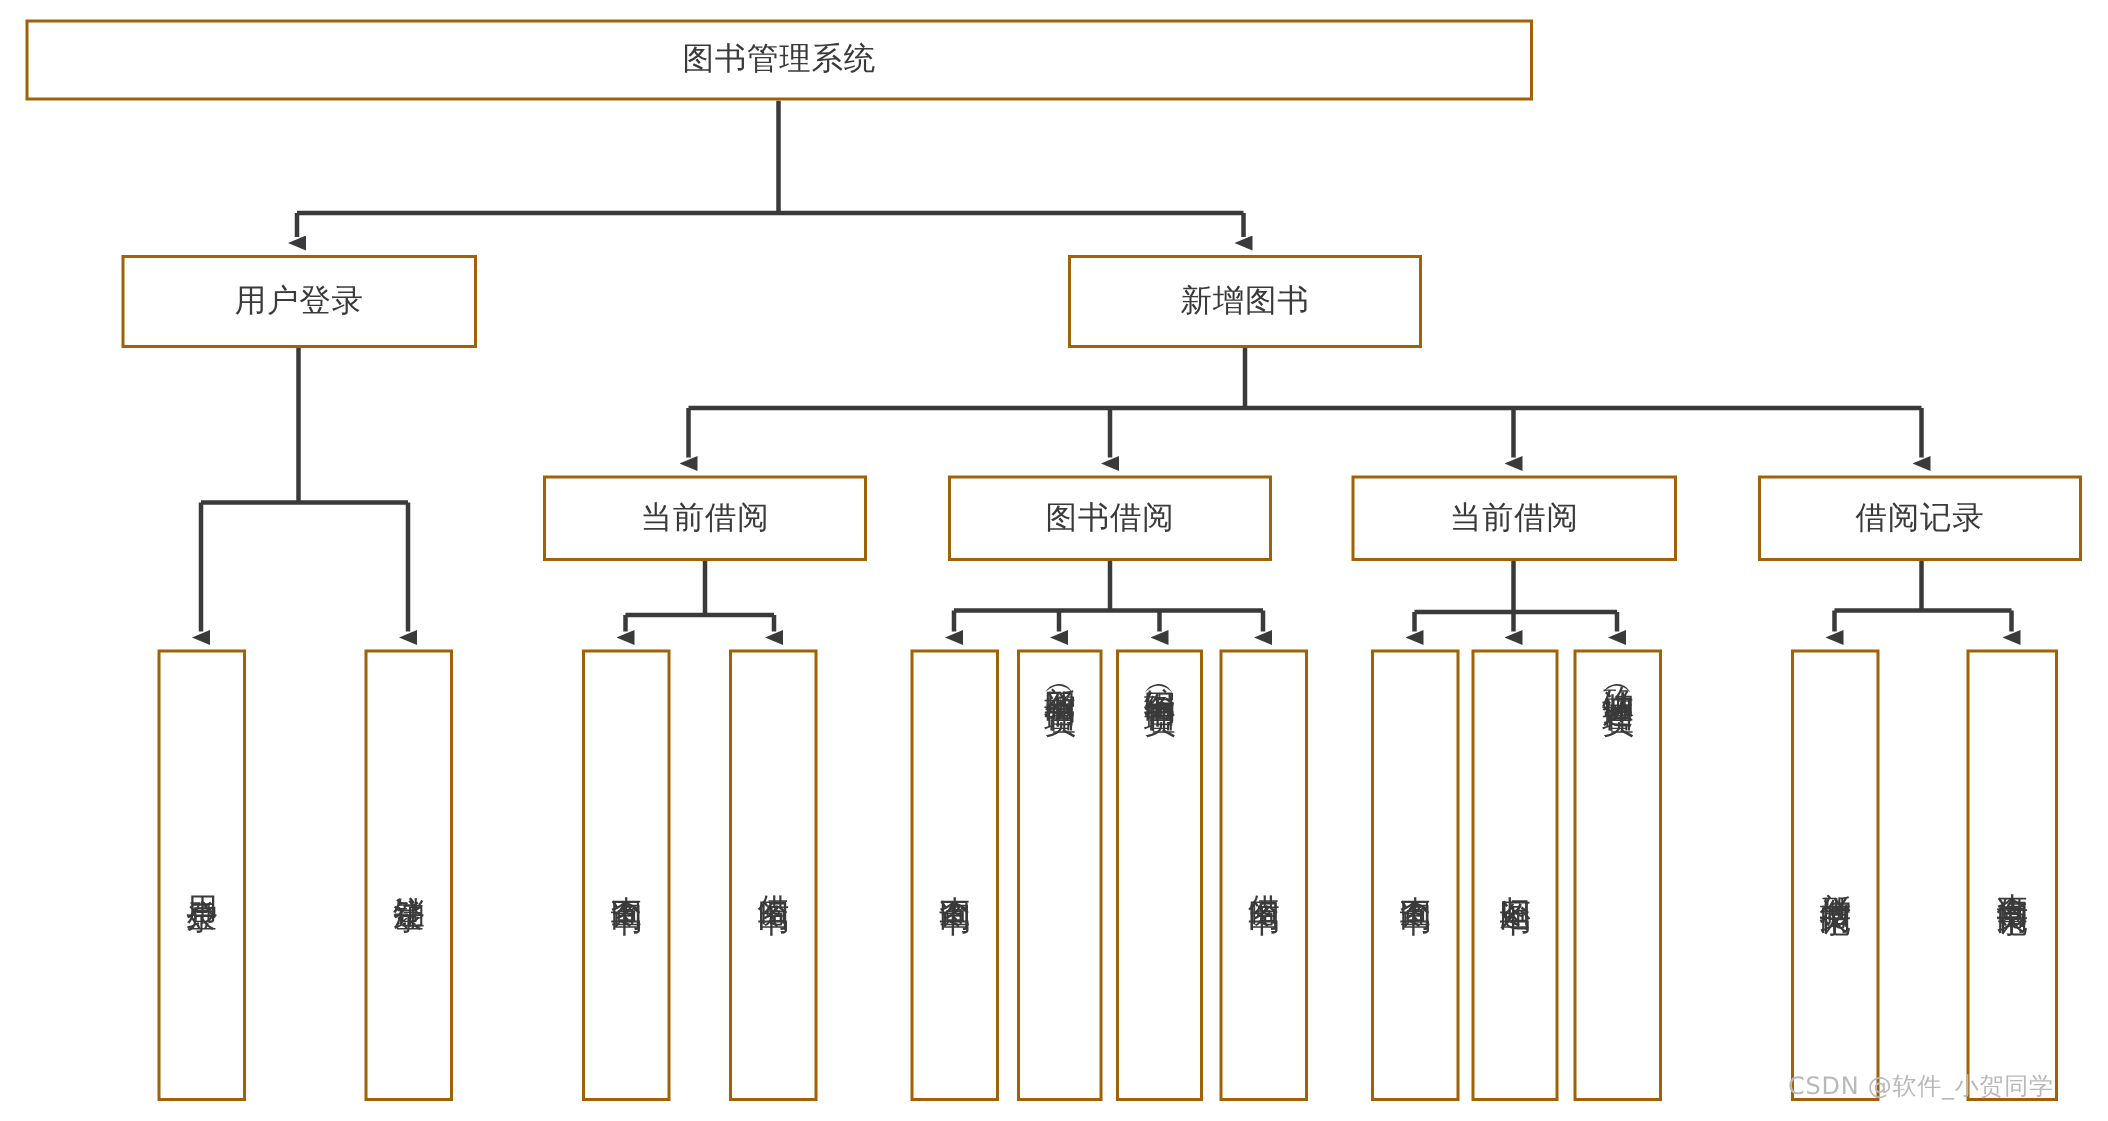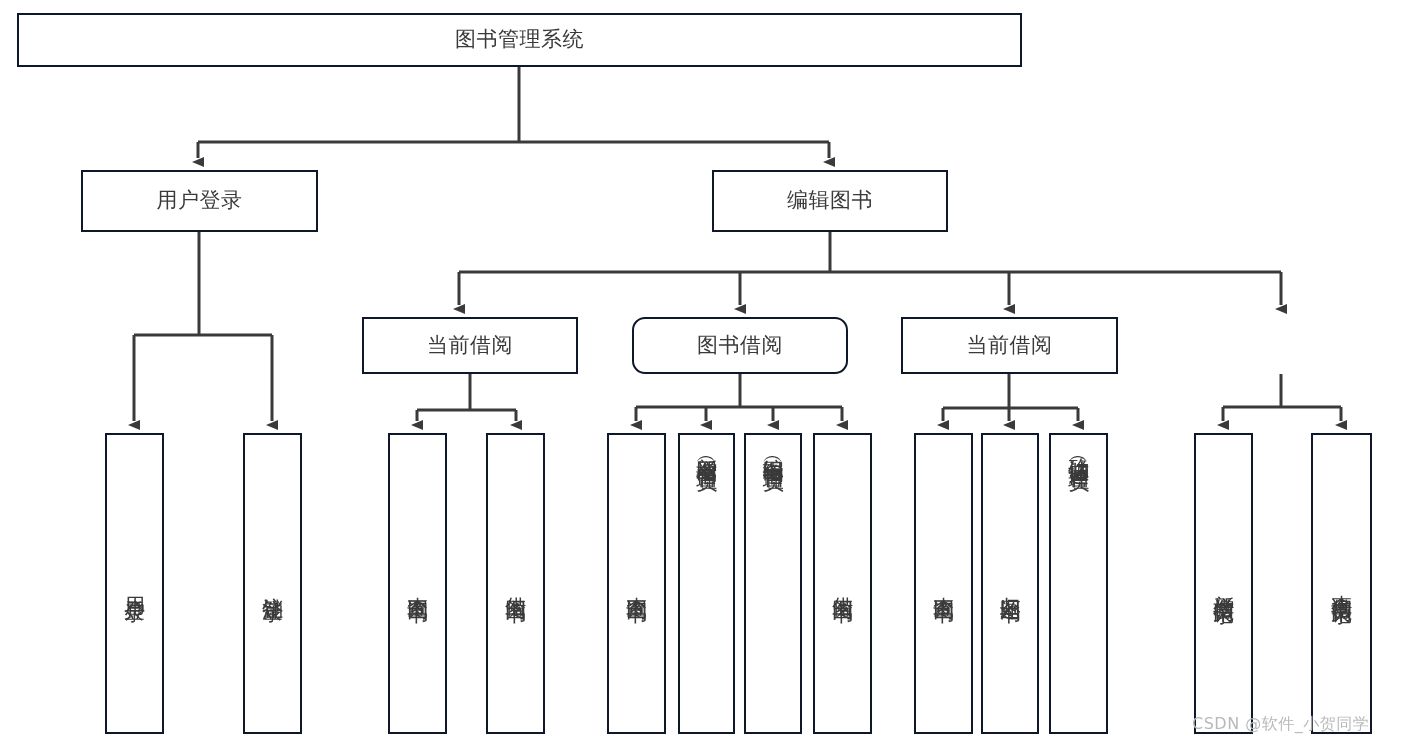--- a/index.html
+++ b/index.html
@@ -20,21 +20,21 @@
   #edges {
     position: absolute;
     left: 0;
     top: 0;
     width: 1405px;
     height: 747px;
   }
   .node {
     position: absolute;
     box-sizing: border-box;
-    border: 2px solid #0f172a;
+    border: 2px solid #a16207;
     background: #ffffff;
     color: #3a3a3a;
     display: flex;
     align-items: center;
     justify-content: center;
     text-align: center;
   }
   .node.horiz {
     font-size: 21px;
     line-height: 1.2;
@@ -118,31 +118,34 @@
   </svg>
 
   <div class="node horiz" style="left:17px; top:13px; width:1005px; height:54px;">
     <span class="lbl">图书管理系统</span>
   </div>
 
   <div class="node horiz" style="left:81px; top:170px; width:237px; height:62px;">
     <span class="lbl">用户登录</span>
   </div>
   <div class="node horiz" style="left:712px; top:170px; width:236px; height:62px;">
-    <span class="lbl">编辑图书</span>
+    <span class="lbl">新增图书</span>
   </div>
 
   <div class="node horiz" style="left:362px; top:317px; width:216px; height:57px;">
     <span class="lbl">当前借阅</span>
   </div>
-  <div class="node horiz" style="left:632px; top:317px; width:216px; height:57px;border-radius:13px;">
+  <div class="node horiz" style="left:632px; top:317px; width:216px; height:57px;">
     <span class="lbl">图书借阅</span>
   </div>
   <div class="node horiz" style="left:901px; top:317px; width:217px; height:57px;">
     <span class="lbl">当前借阅</span>
+  </div>
+  <div class="node horiz" style="left:1172px; top:317px; width:216px; height:57px;">
+    <span class="lbl">借阅记录</span>
   </div>
 
   <div class="node vert" style="left:105px; top:433px; width:59px; height:301px;">
     <span class="lbl">用户登录</span>
   </div>
   <div class="node vert" style="left:243px; top:433px; width:59px; height:301px;">
     <span class="lbl">注销登录</span>
   </div>
   <div class="node vert" style="left:388px; top:433px; width:59px; height:301px;">
     <span class="lbl">查询图书</span>

